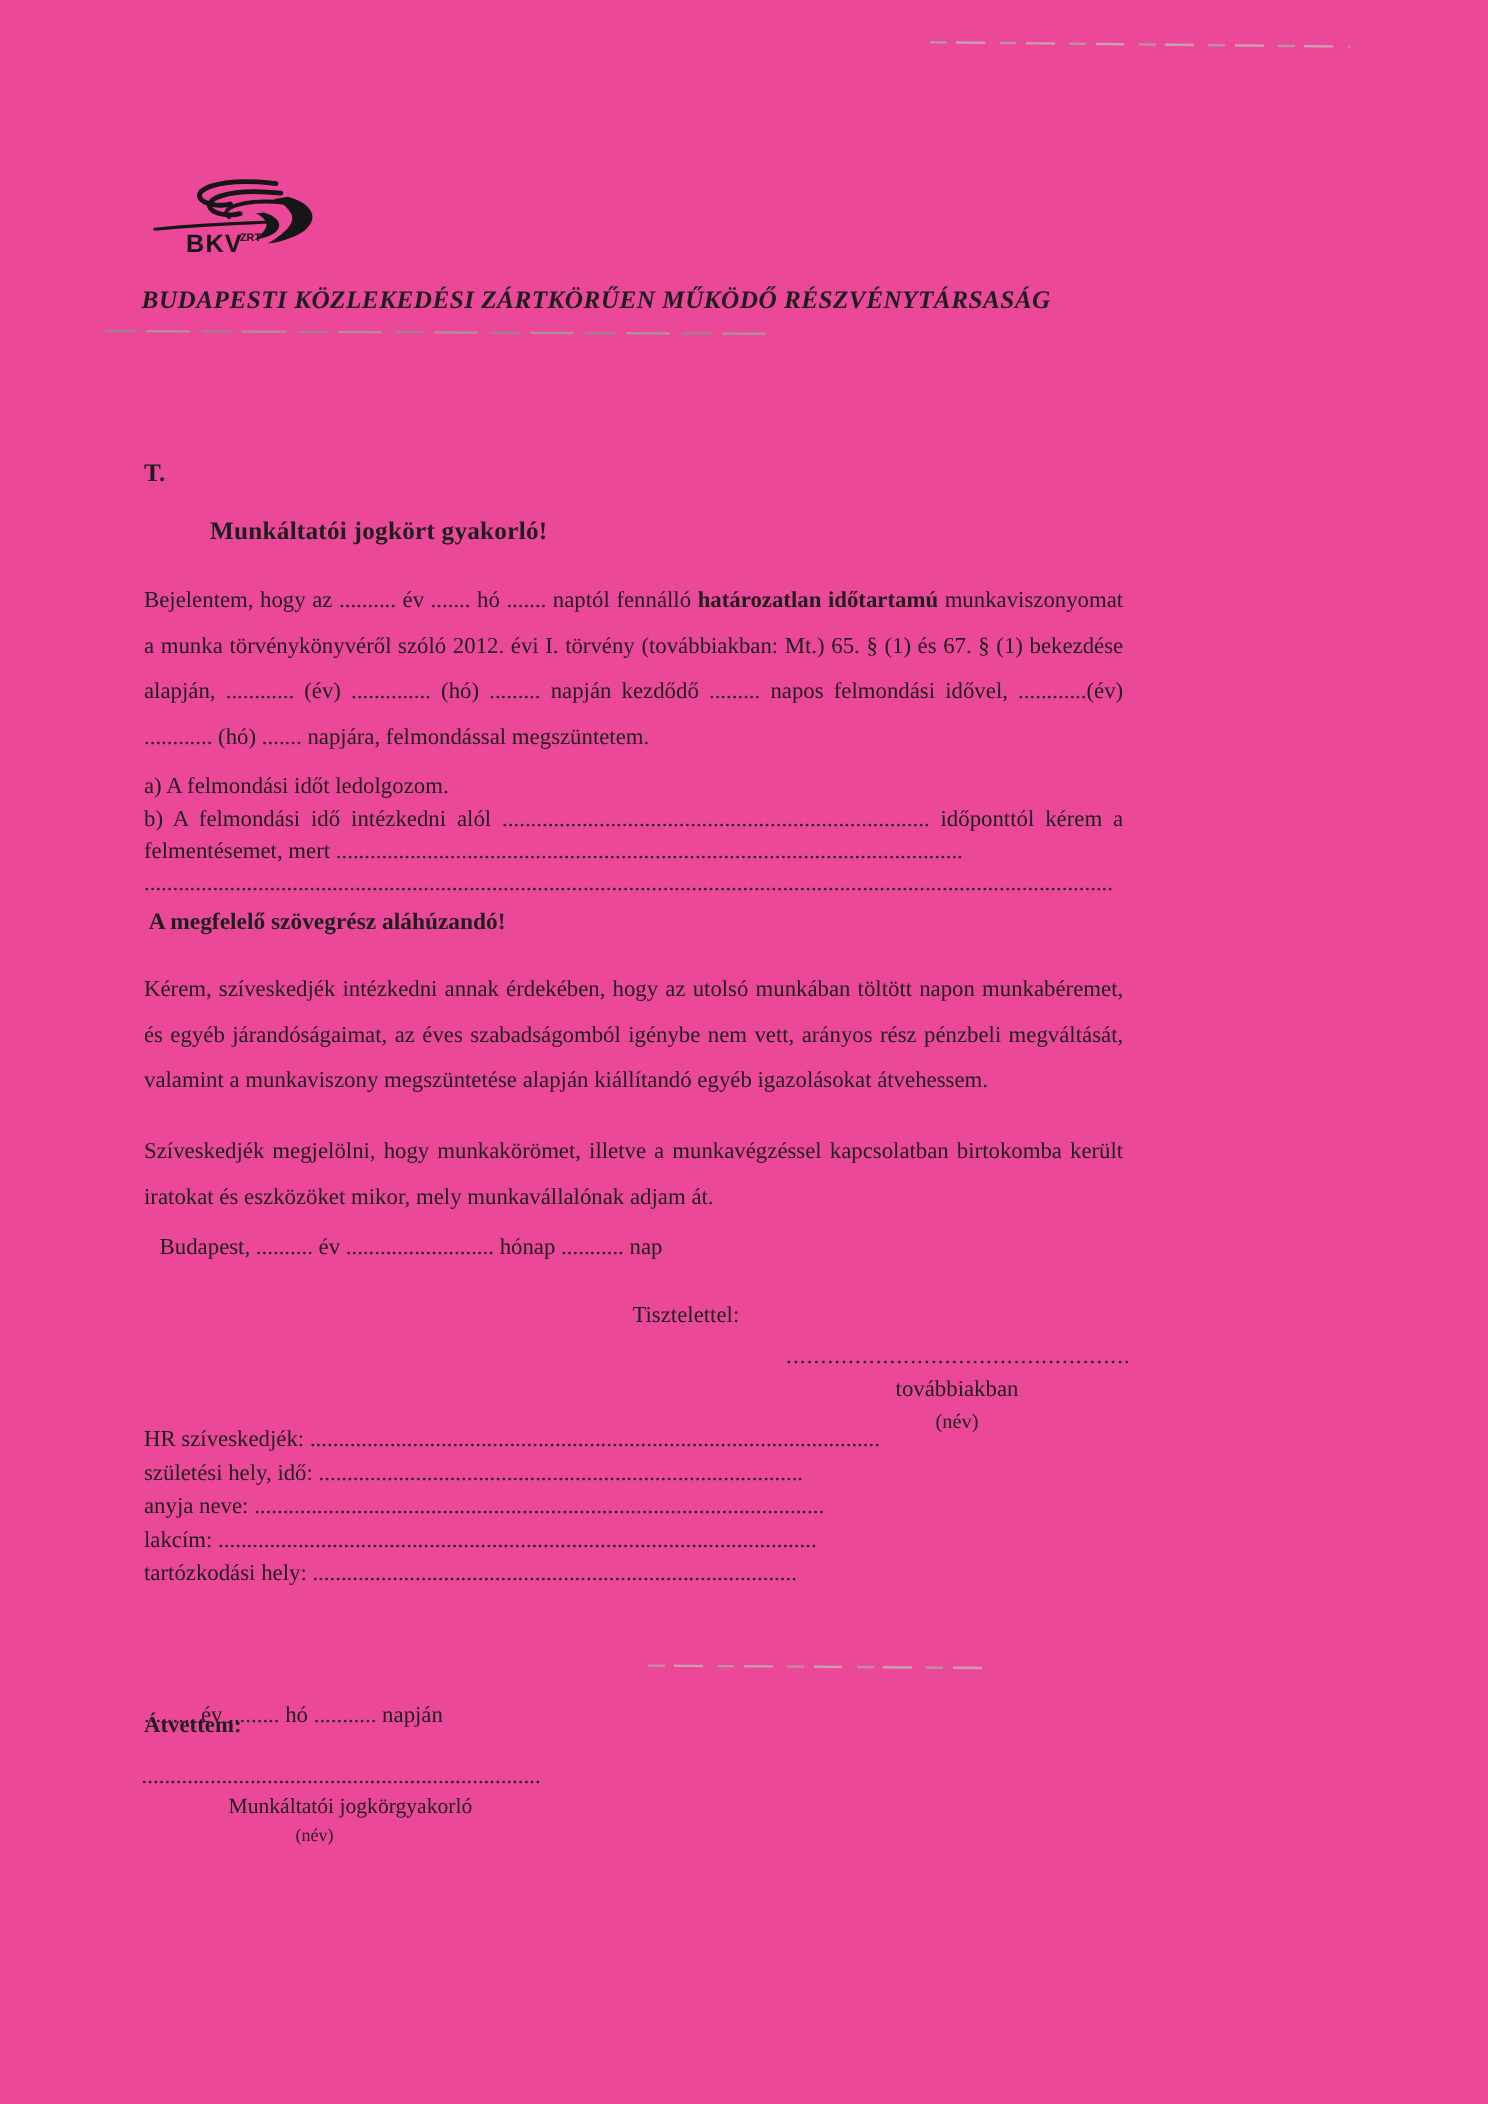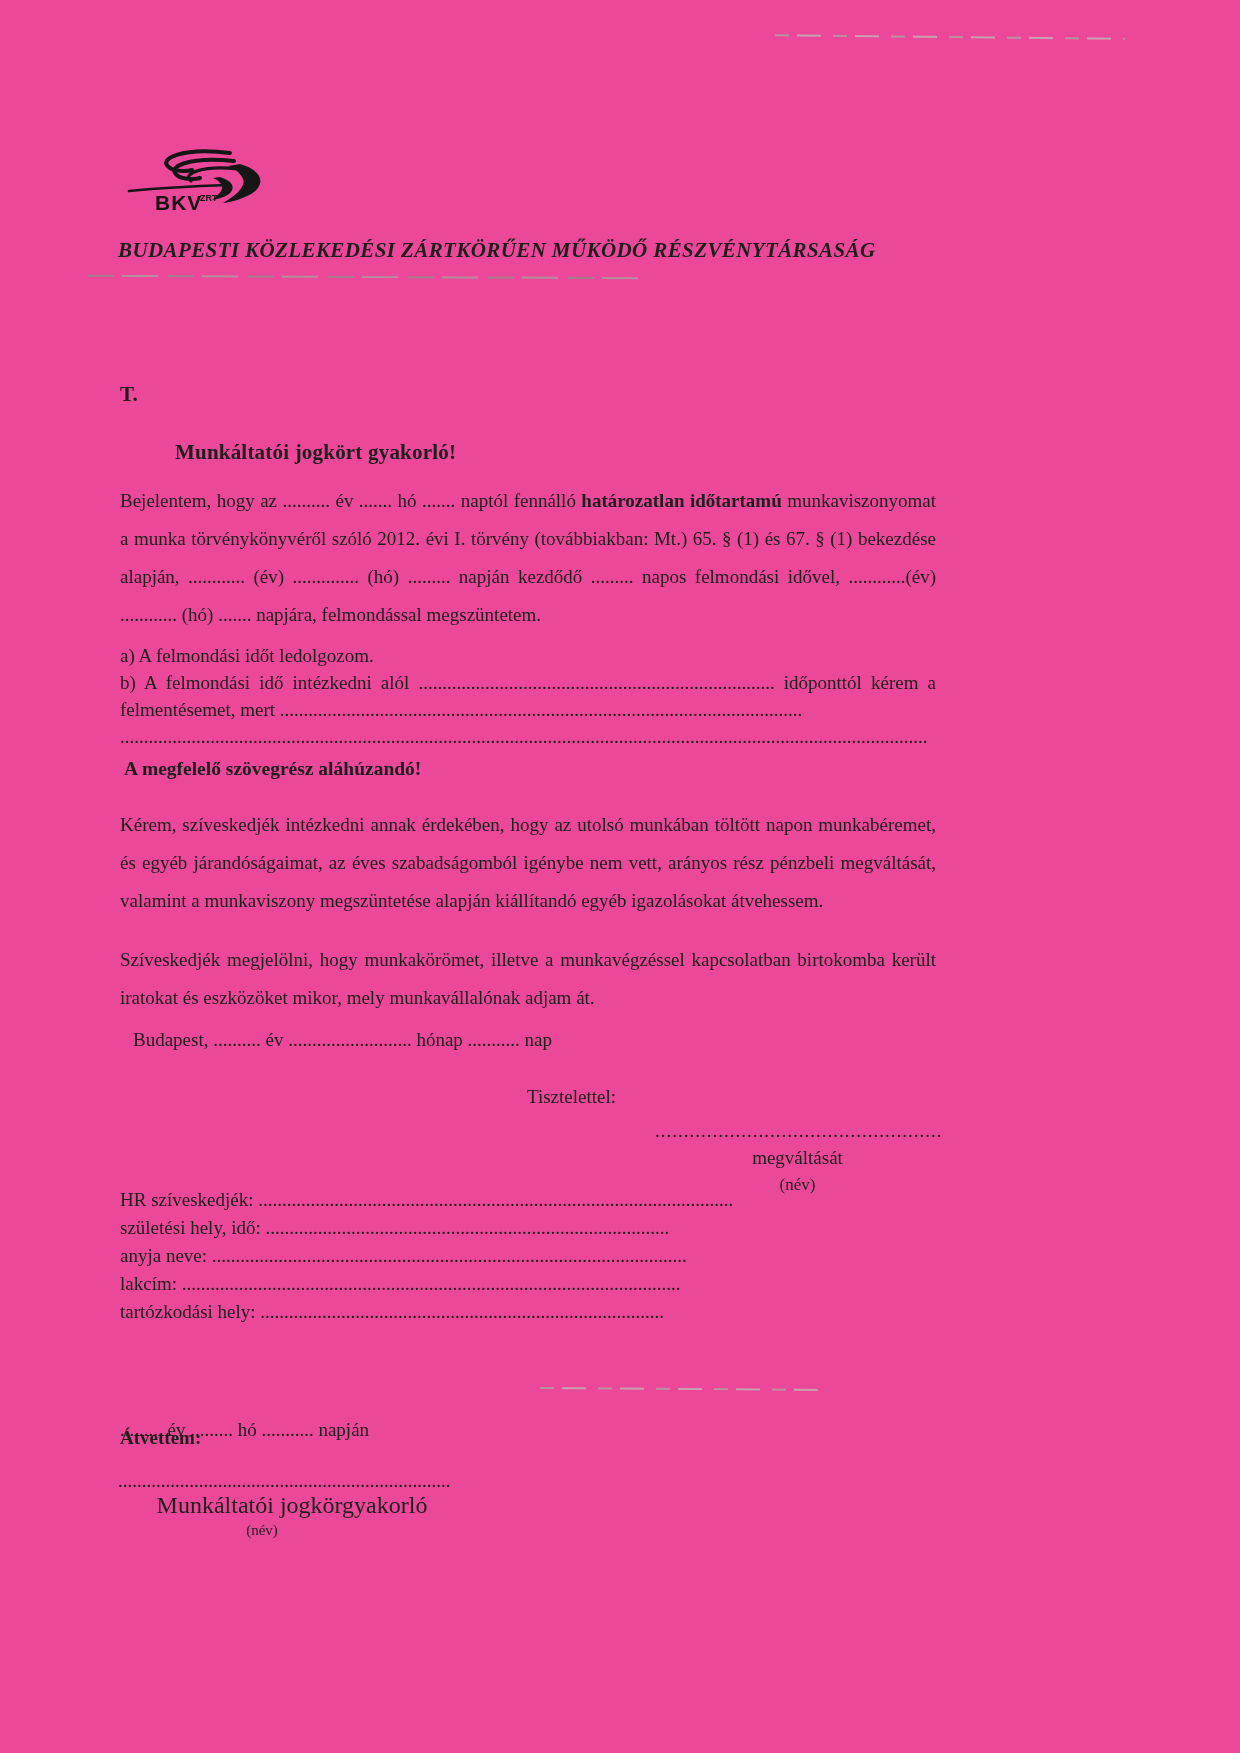--- a/index.html
+++ b/index.html
@@ -52,21 +52,21 @@
   .bold-note { font-weight:bold; font-size:19.5px; }
 
   .sig-block { text-align:center; line-height:27px; }
   .sig-role { }
   .sig-hint { font-size:17px; }
 
   .fields .line { line-height:28px; white-space:nowrap; }
 
   .employer-sig { text-align:center; }
   .employer-sig .dots-row { line-height:21px; }
-  .employer-sig .sig-role { font-size:24px; line-height:28px; }
+  .employer-sig .sig-role { font-size:18px; line-height:28px; }
   .employer-sig .sig-hint { font-size:15px; line-height:22px; }
 </style>
 </head>
 <body>
 
 <div class="page">
 
   <div class="abs artifact" style="top:36px; left:775px; width:350px; transform:rotate(.6deg);"></div>
 
   <div class="abs" style="top:146px; left:126px;">
@@ -85,21 +85,21 @@
       <text x="74" y="55" font-family="Liberation Sans, sans-serif" font-size="9" font-weight="bold" fill="#141414">ZRT</text>
     </svg>
   </div>
 
   <div class="abs company-name" style="top:238px; left:118px;">BUDAPESTI KÖZLEKEDÉSI ZÁRTKÖRŰEN MŰKÖDŐ RÉSZVÉNYTÁRSASÁG</div>
 
   <div class="abs artifact dark" style="top:276px; left:88px; width:555px; transform:rotate(.25deg);"></div>
 
   <div class="abs t-label" style="top:382px; left:120px;">T.</div>
 
-  <div class="abs doc-heading" style="top:440px; left:175px;">Munkáltatói jogkört gyakorló!</div>
+  <div class="abs doc-heading" style="top:430px; left:175px;">Munkáltatói jogkört gyakorló!</div>
 
   <p class="abs body-par" style="top:482px; left:120px;"><span>Bejelentem, hogy az .......... év ....... hó ....... naptól fennálló </span><strong>határozatlan időtartamú</strong><span> munkaviszonyomat a munka törvénykönyvéről szóló 2012. évi I. törvény (továbbiakban: Mt.) 65. § (1) és 67. § (1) bekezdése alapján, ............ (év) .............. (hó) ......... napján kezdődő ......... napos felmondási idővel, ............(év) ............ (hó) ....... napjára, felmondással megszüntetem.</span></p>
 
   <div class="abs" style="top:642px; left:120px; width:816px;">
     <div class="line">a) A felmondási időt ledolgozom.</div>
     <div class="line body-par" style="width:816px;">b) A felmondási idő intézkedni alól ........................................................................... időponttól kérem a felmentésemet, mert ..............................................................................................................</div>
     <div class="line" style="overflow:hidden; white-space:nowrap;">..........................................................................................................................................................................</div>
   </div>
 
   <div class="abs bold-note" style="top:758px; left:124px;">A megfelelő szövegrész aláhúzandó!</div>
@@ -107,21 +107,21 @@
   <p class="abs body-par" style="top:806px; left:120px;">Kérem, szíveskedjék intézkedni annak érdekében, hogy az utolsó munkában töltött napon munkabéremet, és egyéb járandóságaimat, az éves szabadságomból igénybe nem vett, arányos rész pénzbeli megváltását, valamint a munkaviszony megszüntetése alapján kiállítandó egyéb igazolásokat átvehessem.</p>
 
   <p class="abs body-par" style="top:941px; left:120px;">Szíveskedjék megjelölni, hogy munkakörömet, illetve a munkavégzéssel kapcsolatban birtokomba került iratokat és eszközöket mikor, mely munkavállalónak adjam át.</p>
 
   <div class="abs line" style="top:1026px; left:133px;">Budapest, .......... év .......................... hónap ........... nap</div>
 
   <div class="abs line" style="top:1083px; left:527px;">Tisztelettel:</div>
 
   <div class="abs sig-block" style="top:1117px; left:655px; width:285px;">
     <div style="letter-spacing:1px; white-space:nowrap; overflow:hidden;">.......................................................</div>
-    <div class="sig-role">megváltását</div>
+    <div class="sig-role">továbbiakban</div>
     <div class="sig-hint">(név)</div>
   </div>
 
   <div class="abs fields" style="top:1186px; left:120px; width:816px;">
     <div class="line">HR szíveskedjék: ....................................................................................................</div>
     <div class="line">születési hely, idő: .....................................................................................</div>
     <div class="line">anyja neve: ....................................................................................................</div>
     <div class="line">lakcím: .........................................................................................................</div>
     <div class="line">tartózkodási hely: .....................................................................................</div>
   </div>

